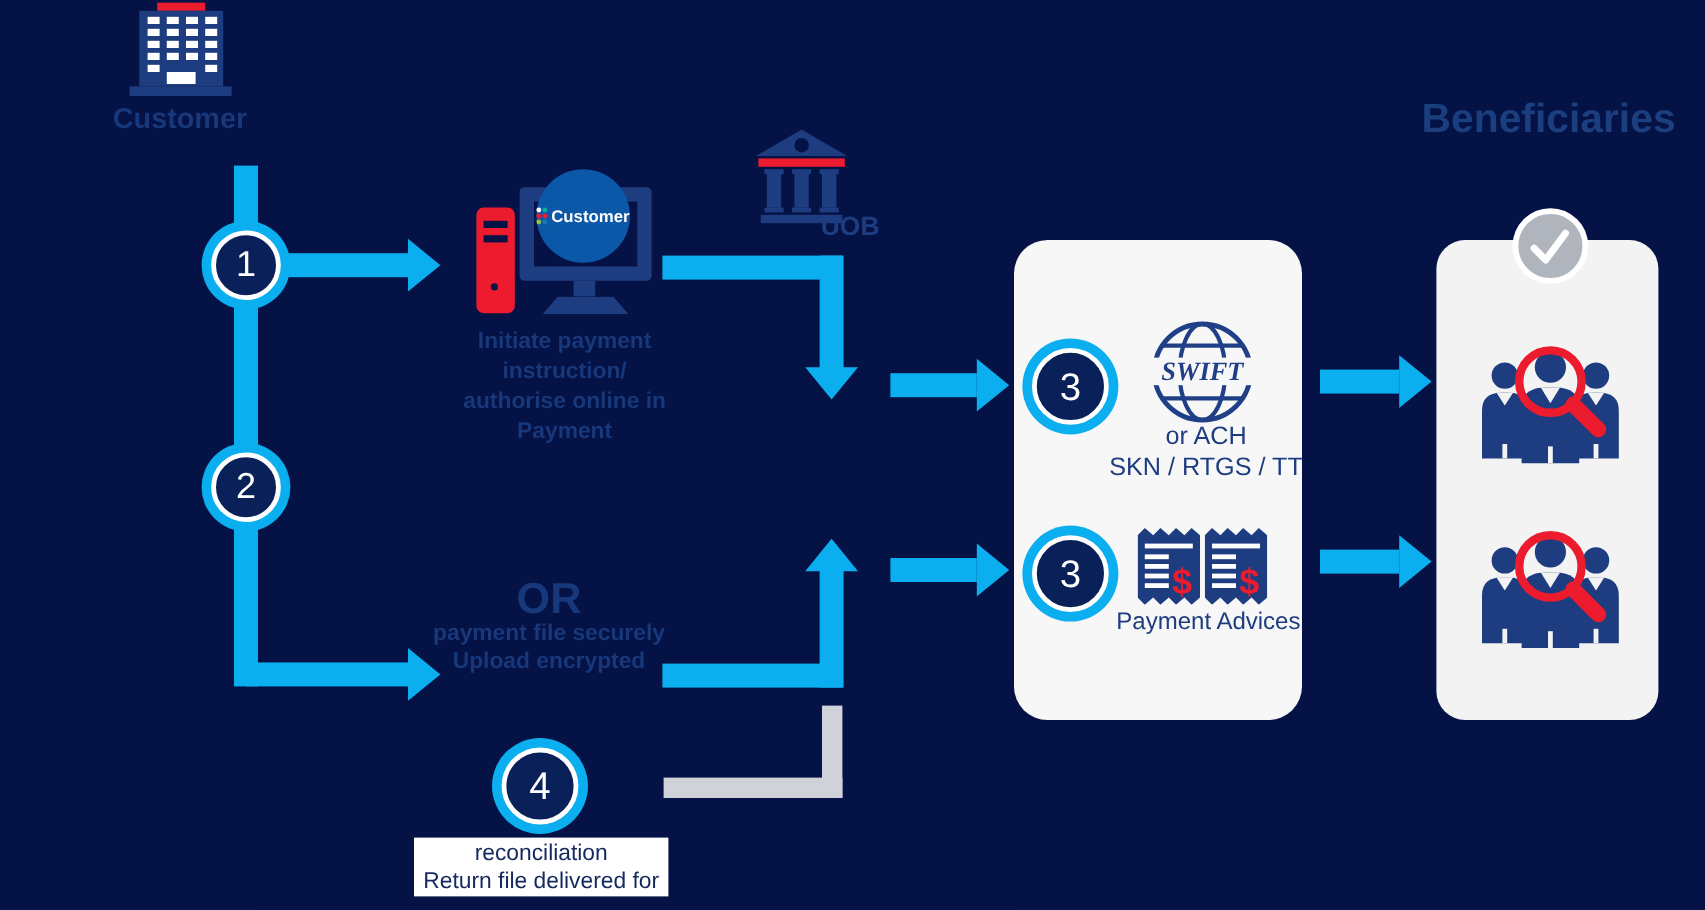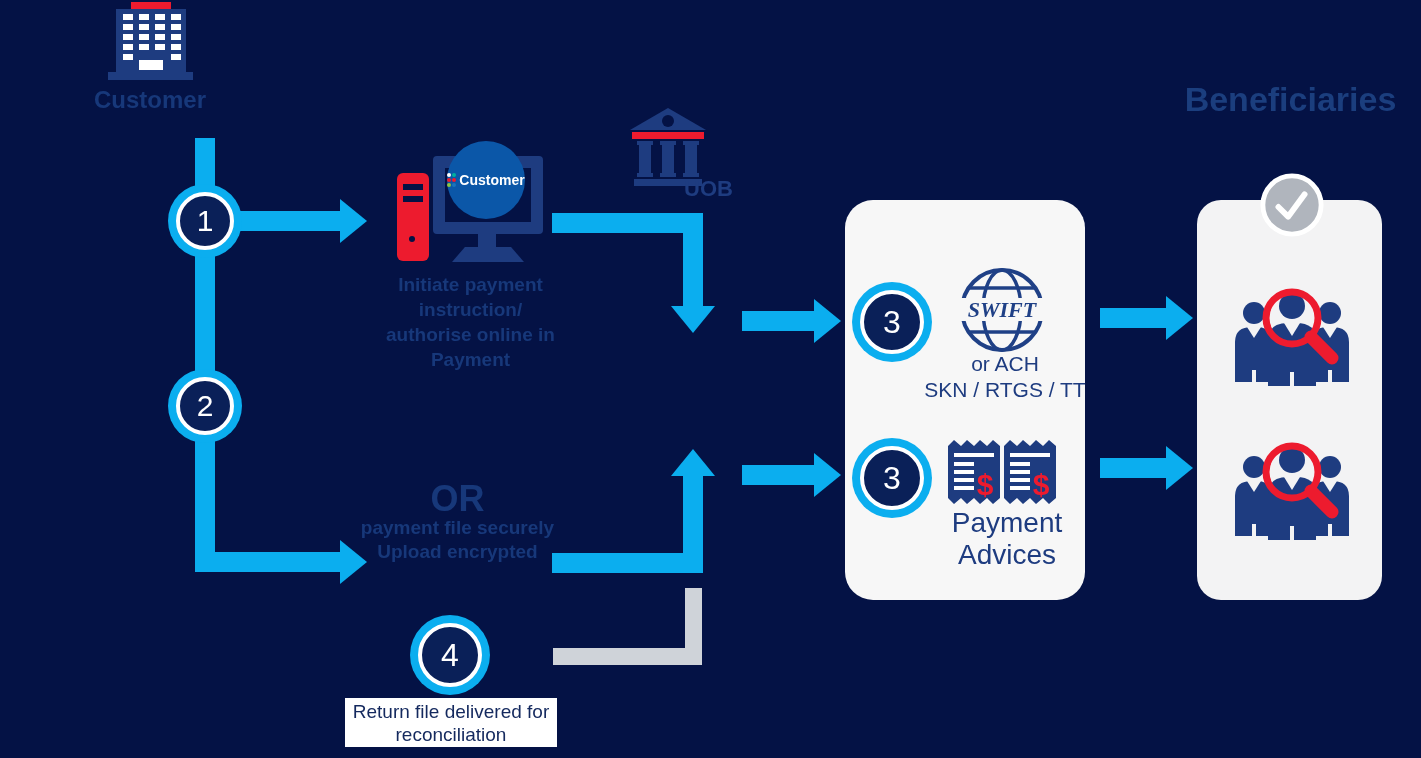--- a/index.html
+++ b/index.html
@@ -36,21 +36,21 @@
   .txt{position:absolute;text-align:center;color:var(--muted);}
   .customer-label{left:55px;top:86px;width:190px;font-size:24px;font-weight:700;}
   .beneficiaries-label{left:1163px;top:80px;width:255px;font-size:34px;font-weight:600;color:#1B3E7E;}
   .initiate-text{left:348px;top:272px;width:245px;font-size:19px;font-weight:600;line-height:25px;}
   .or-text{left:330px;top:478px;width:255px;font-size:36px;font-weight:700;}
   .upload-text{left:330px;top:516px;width:255px;font-size:19px;font-weight:600;line-height:24px;}
   .return-box{position:absolute;left:345px;top:698px;width:212px;height:49px;background:#fff;
               color:#14295E;font-size:19px;line-height:23px;text-align:center;padding-top:2px;
               box-sizing:border-box;}
   .clearing-text{left:900px;top:351px;width:210px;font-size:21px;color:var(--icon-navy);line-height:26px;}
-  .advices-label{left:900px;top:507px;width:214px;font-size:28px;color:var(--icon-navy);}
+  .advices-label{left:900px;top:507px;width:214px;font-size:20px;color:var(--icon-navy);}
   
   .monitor{position:absolute;left:433px;top:156px;width:110px;height:78px;box-sizing:border-box;
            border:12px solid var(--icon-navy);border-radius:4px;}
   .monitor-pole{position:absolute;left:478px;top:234px;width:18px;height:13px;background:var(--icon-navy);}
   .monitor-base{position:absolute;left:452px;top:247px;width:72px;height:15px;background:var(--icon-navy);
                 clip-path:polygon(18% 0,82% 0,100% 100%,0 100%);}
   .tower{position:absolute;left:397px;top:173px;width:32px;height:88px;background:var(--red);border-radius:6px;}
   .tower-slot{position:absolute;width:20px;height:6px;background:var(--bg);left:403px;}
   .tower-dot{position:absolute;left:409px;top:236px;width:6px;height:6px;border-radius:50%;background:var(--bg);}
   .bib-circle{position:absolute;left:447px;top:141px;width:78px;height:78px;border-radius:50%;
@@ -174,22 +174,22 @@
   <div class="bar" style="left:742px;top:465px;width:72px;height:20px"></div>
   <div class="ah-right" style="left:814px;top:453px"></div>
 
   <div class="graybar" style="left:685px;top:588px;width:17px;height:77px"></div>
   <div class="graybar" style="left:553px;top:648px;width:149px;height:17px"></div>
 
   <div class="step lg" style="left:418px;top:623px">
     <span>4</span>
   </div>
   <div class="return-box">
+    <div>reconciliation</div>
     <div>Return file delivered for</div>
-    <div>reconciliation</div>
   </div>
 
   <div class="txt or-text">OR</div>
   <div class="txt upload-text">
     <div>payment file securely</div>
     <div>Upload encrypted</div>
   </div>
 
   <div class="panel" style="left:845px;top:200px;width:240px;height:400px"></div>
 

